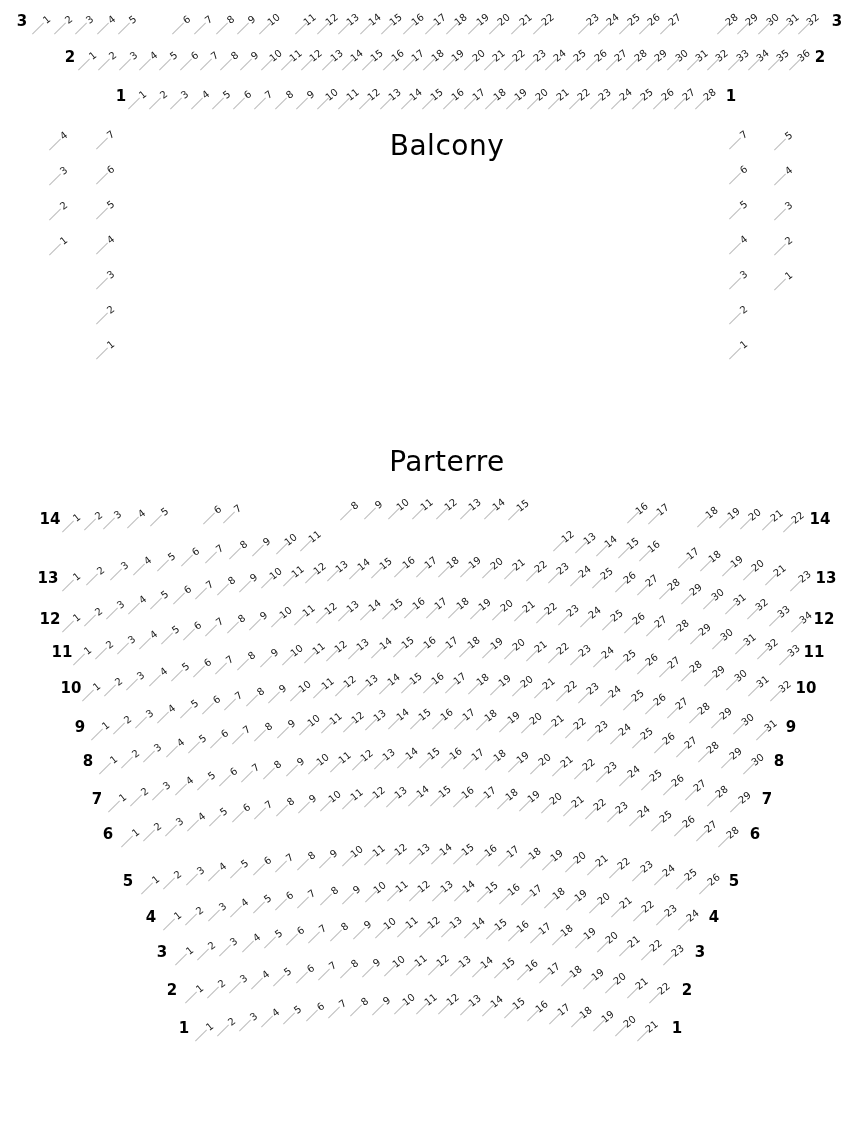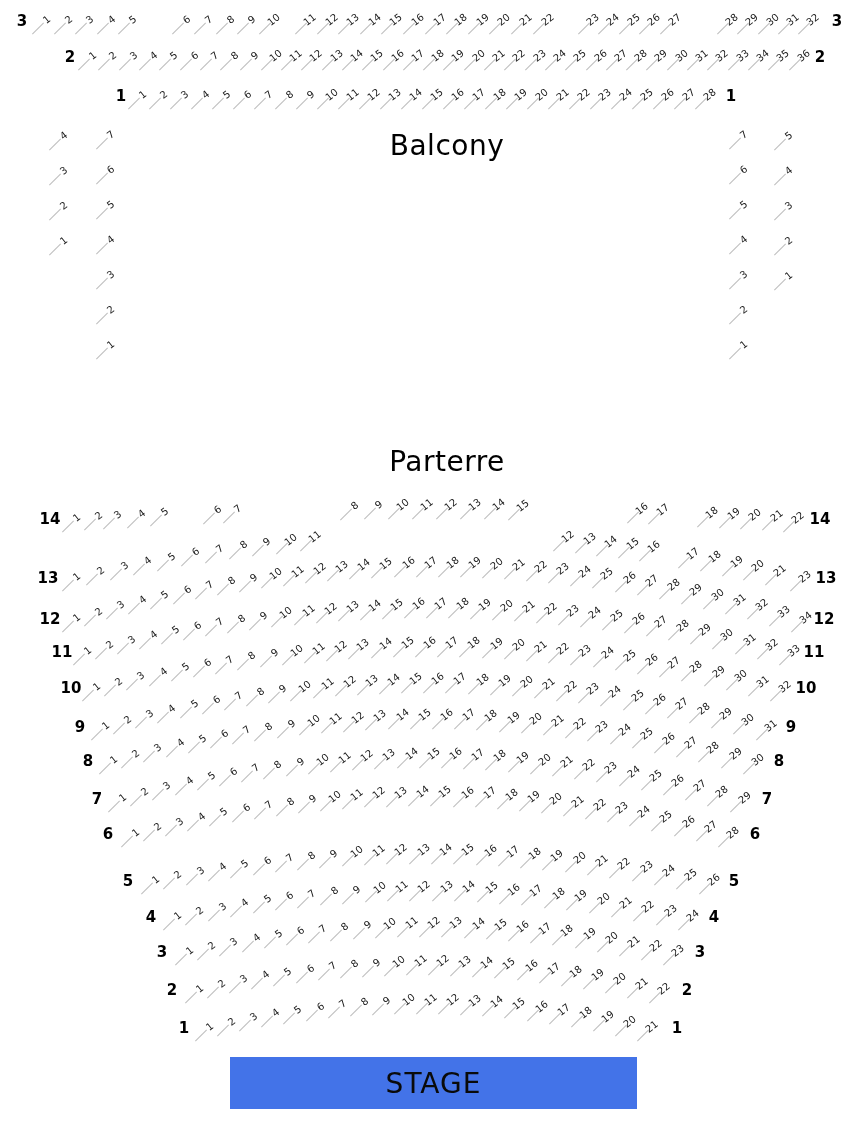--- a/index.html
+++ b/index.html
@@ -2097,16 +2097,13 @@
           <span class="num" style="color: rgb(26, 26, 26);">20</span>
         </div>
         <div class="seat" style="left: 652px; top: 1028px;">
           <i class="tick" style="background: rgb(189, 189, 189);"></i>
           <span class="num" style="color: rgb(26, 26, 26);">21</span>
         </div>
         <div class="rowlabel" style="left: 184px; top: 1028px; color: rgb(0, 0, 0);">1</div>
         <div class="rowlabel" style="left: 677px; top: 1028px; color: rgb(0, 0, 0);">1</div>
       </div>
     </div>
-  <div class="stage" id="stage" style="background: rgb(67, 115, 232);">
-    <span style="color: rgb(10, 10, 10);">STAGE</span>
-  </div>
 </div>
 
 </body></html>

